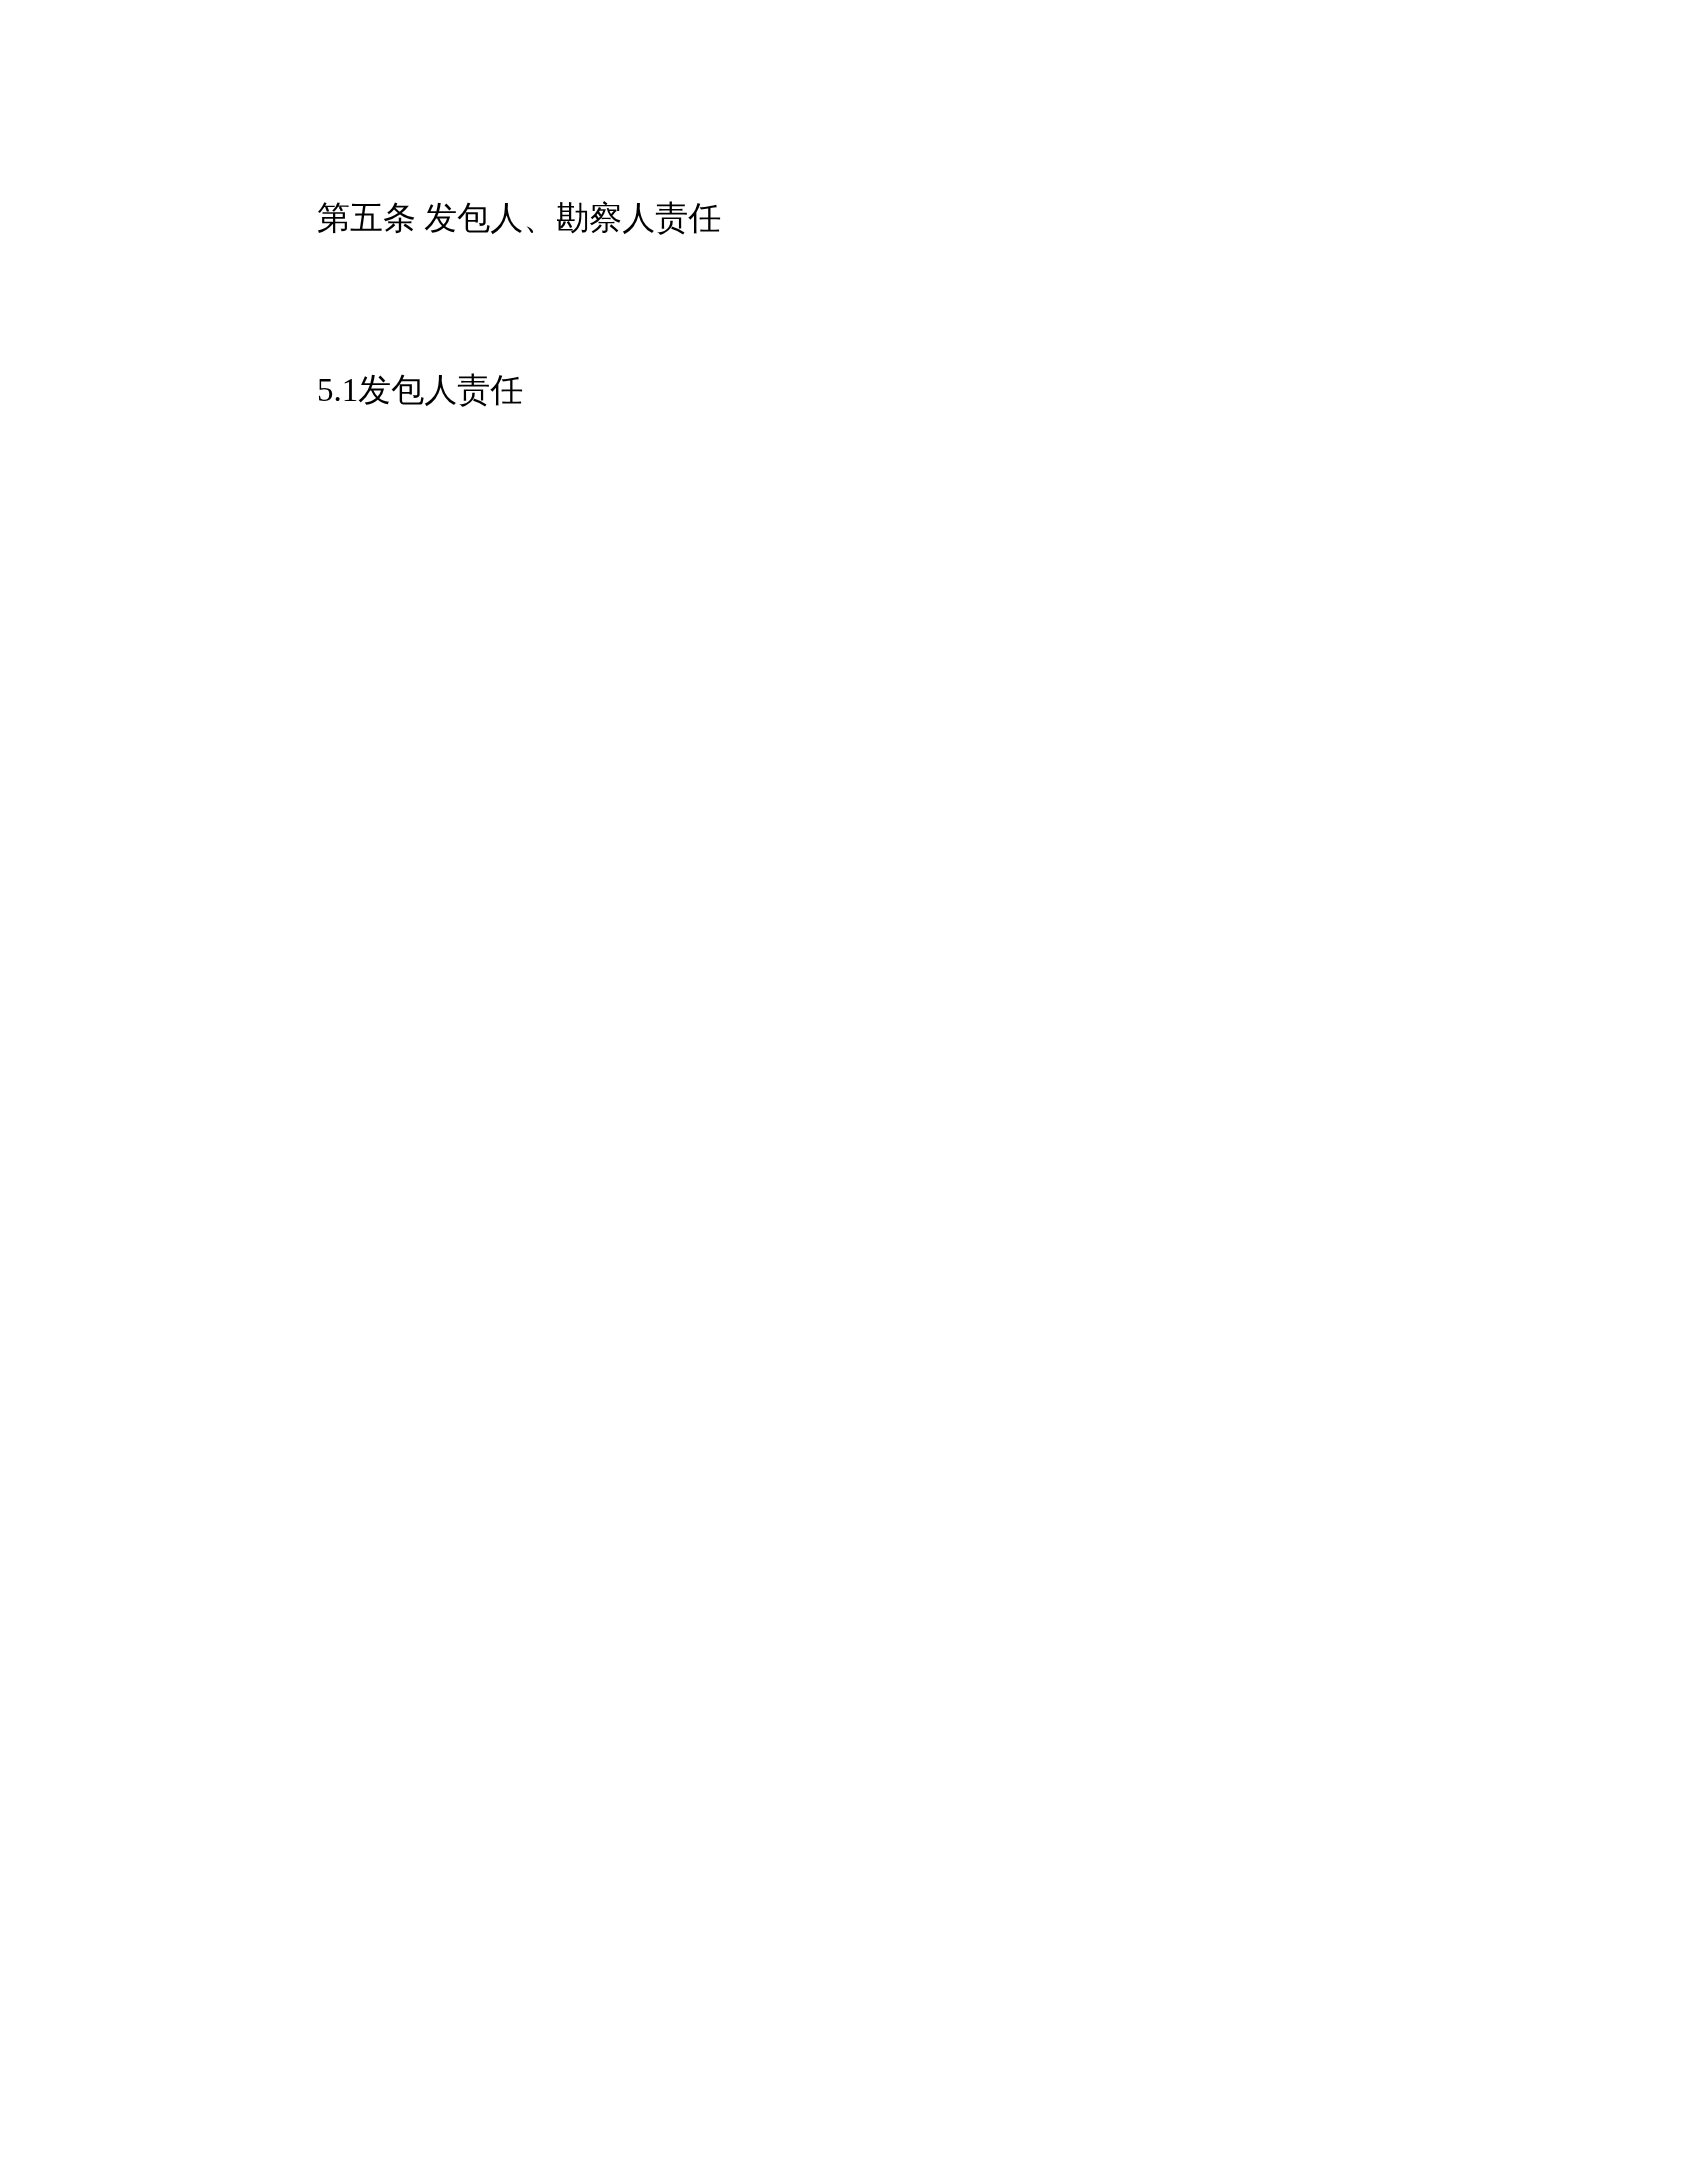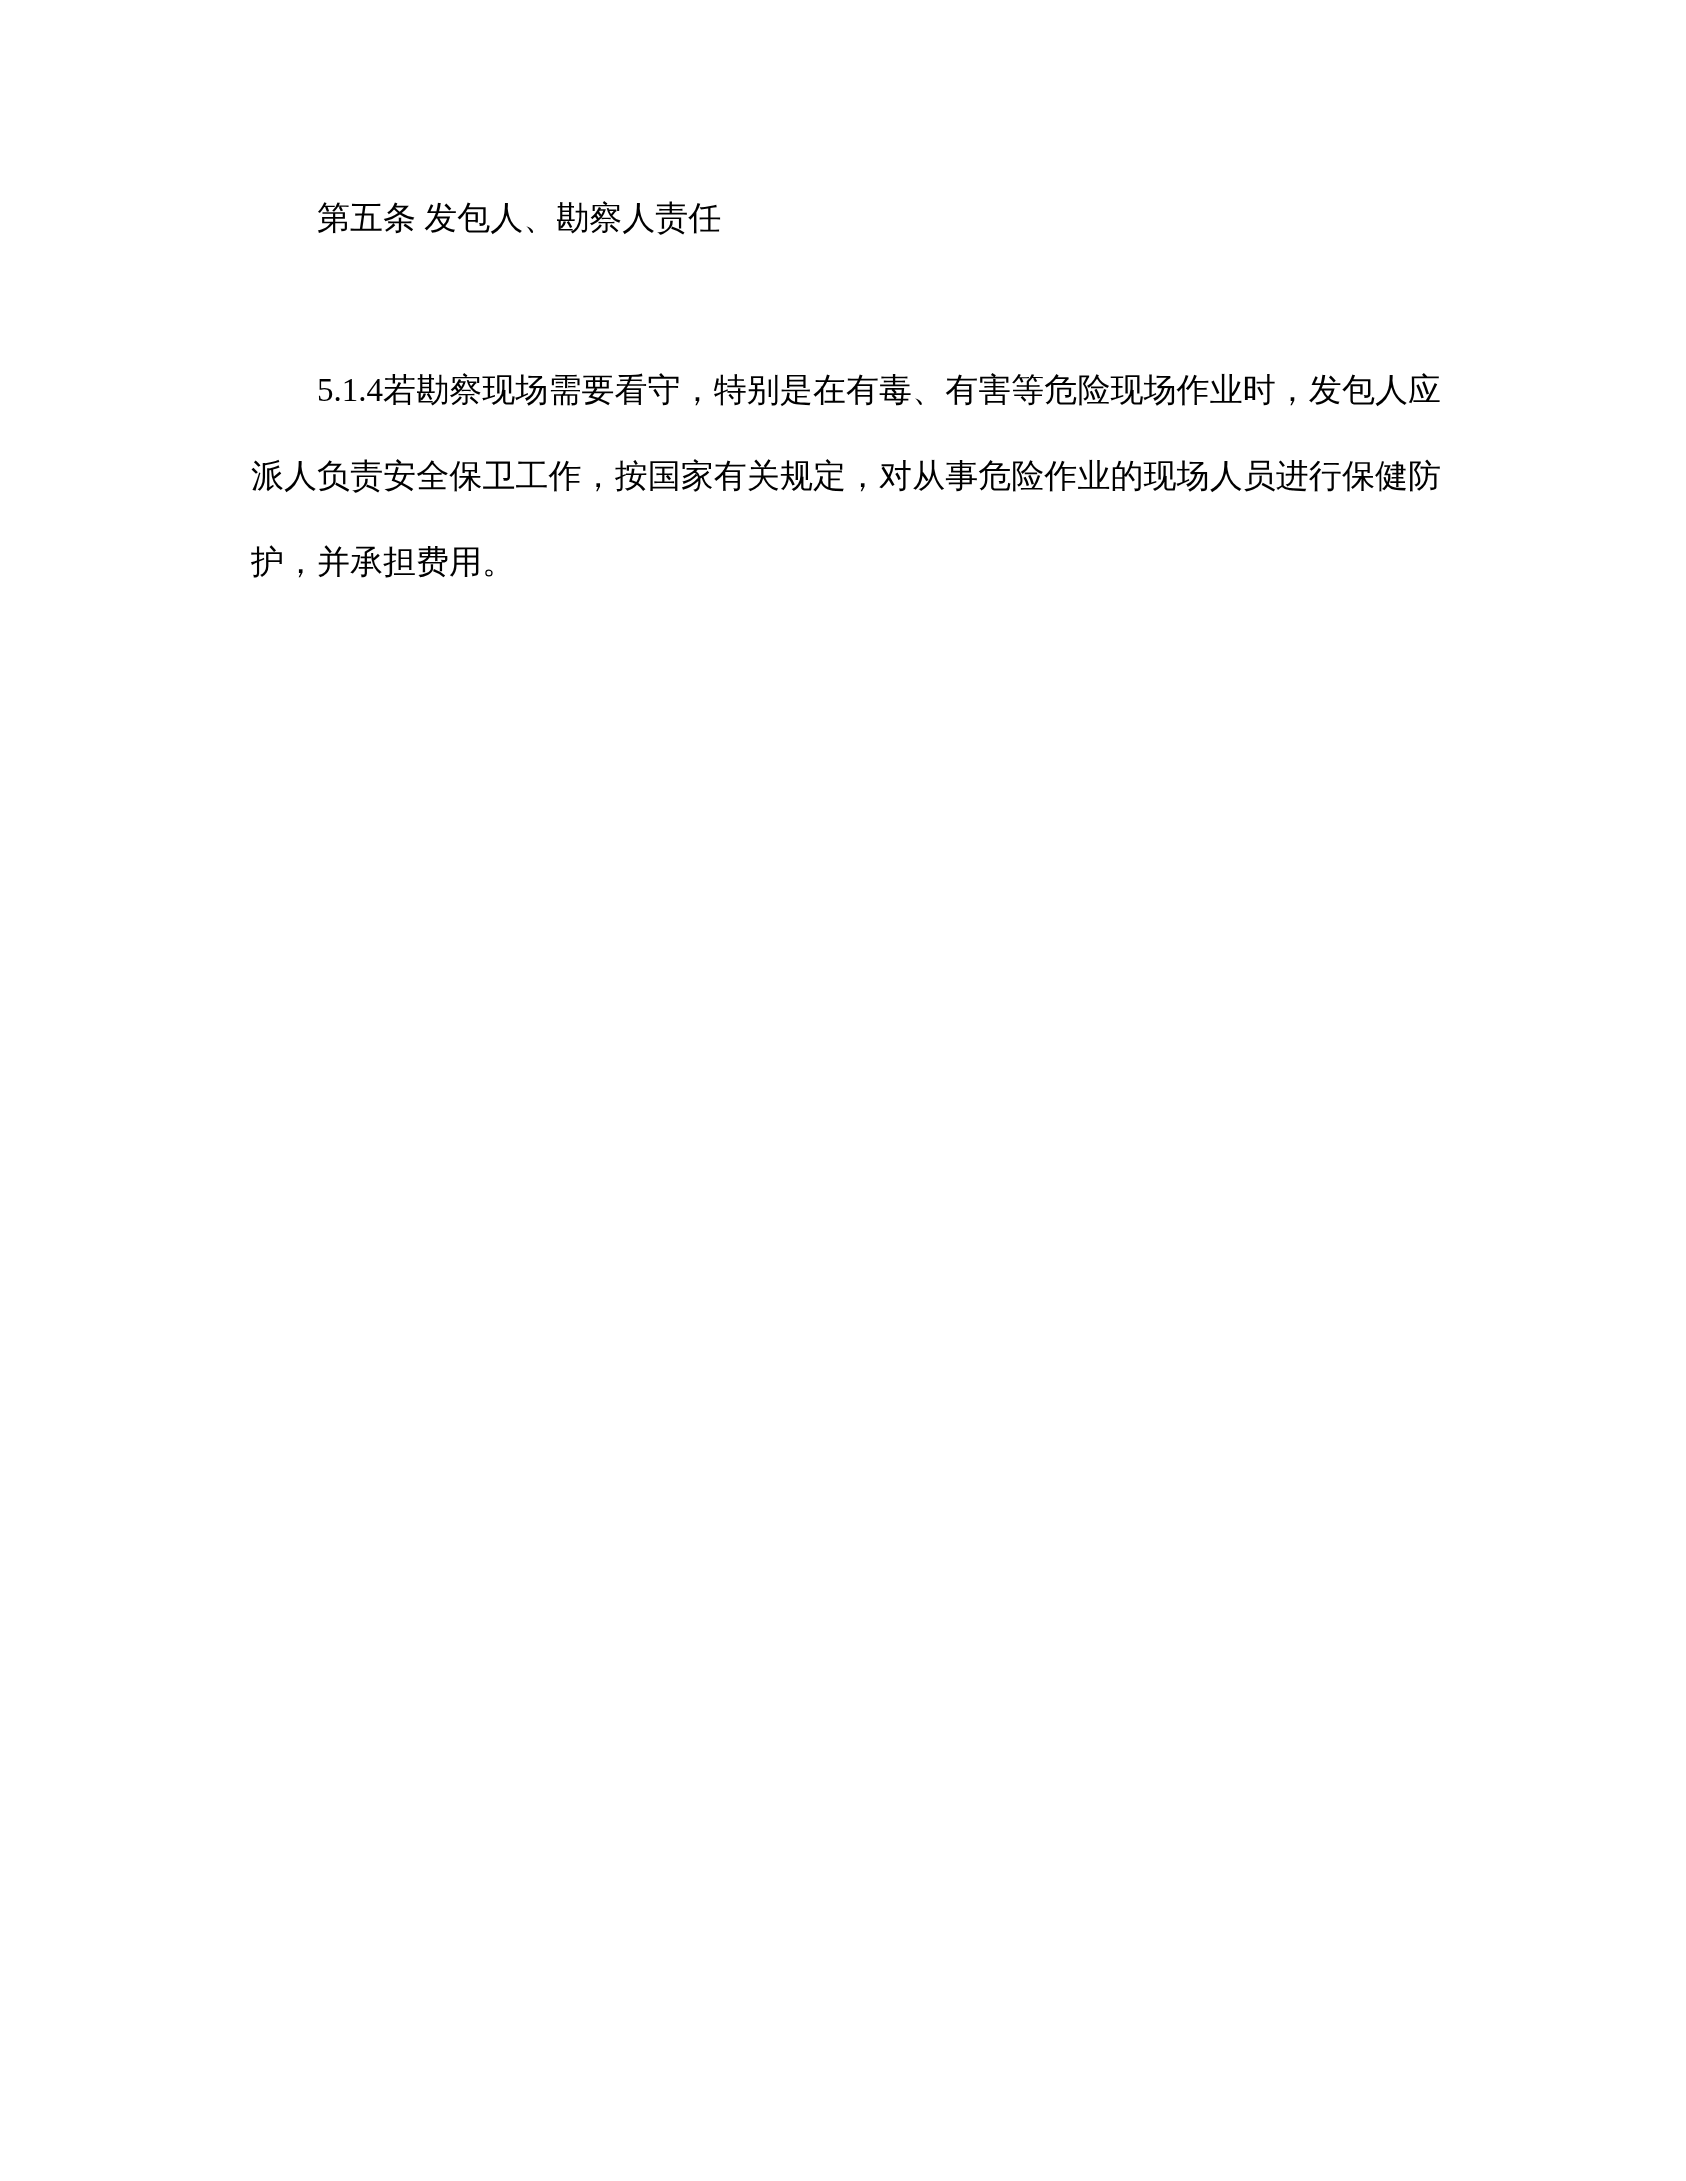--- a/index.html
+++ b/index.html
@@ -42,21 +42,21 @@
   .clause-number, .clause-text { color: #000000; }
 </style>
 </head>
 <body>
 
 <div class="page">
   <div class="content">
 
     <p class="para">第五条 发包人、勘察人责任</p>
 
+    <p class="para">5.1发包人责任</p>
 
 
 
 
-    <p class="para"><span class="clause-number">5.1.4</span><span class="clause-text">若勘察现场需要看守，特别是在有毒、有害等危险现场作业时，发包人应派人负责安全保卫工作，按国家有关规定，对从事危险作业的现场人员进行保健防护，并承担费用。</span></p>
 
   </div>
 </div>
 
 
 </body></html>

